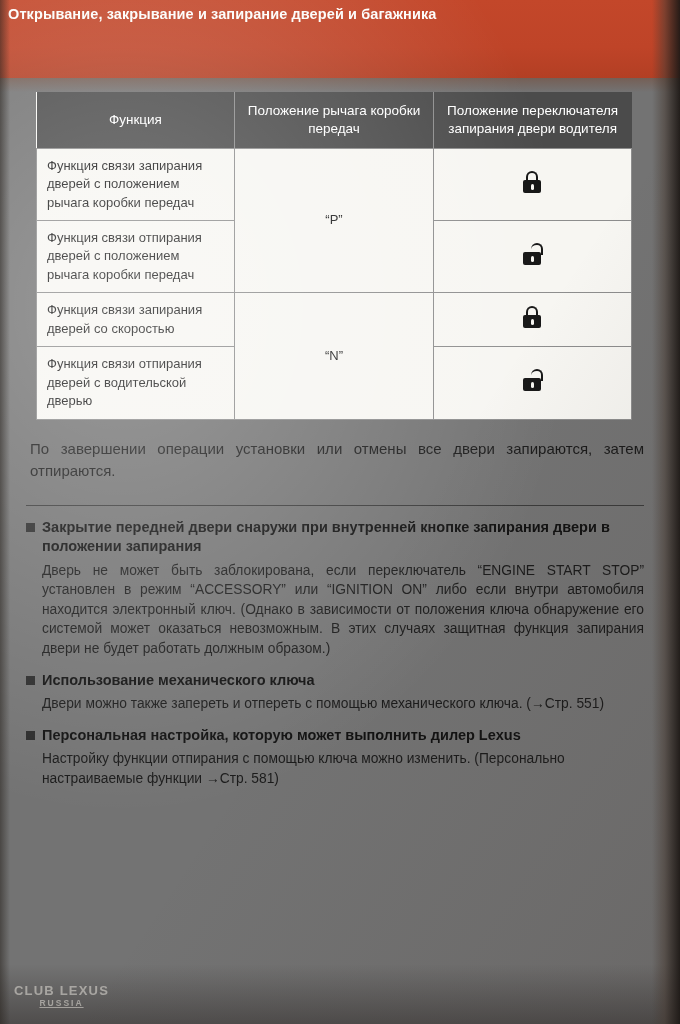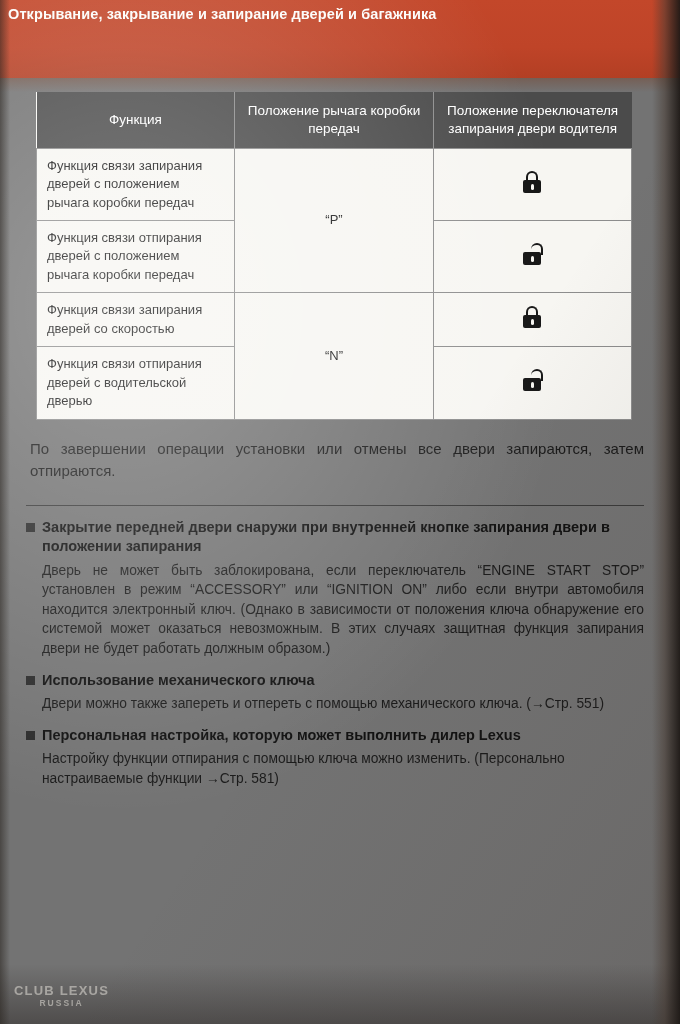--- a/index.html
+++ b/index.html
@@ -219,20 +219,21 @@
     font-weight: bold;
     letter-spacing: 1.2px;
     text-align: center;
     line-height: 1.1;
     z-index: 41;
   }
   .watermark .sub {
     font-size: 8.5px;
     letter-spacing: 2px;
     display: block;
+    text-decoration: underline;
   }
   
   .paper-shade {
     position: absolute;
     inset: 0;
     background: radial-gradient(120% 90% at 18% 30%, rgba(255,255,255,0.28) 0%, rgba(255,255,255,0) 55%),
                 linear-gradient(to bottom right, rgba(0,0,0,0) 55%, rgba(60,50,45,0.16) 100%);
     pointer-events: none;
     z-index: 30;
   }

